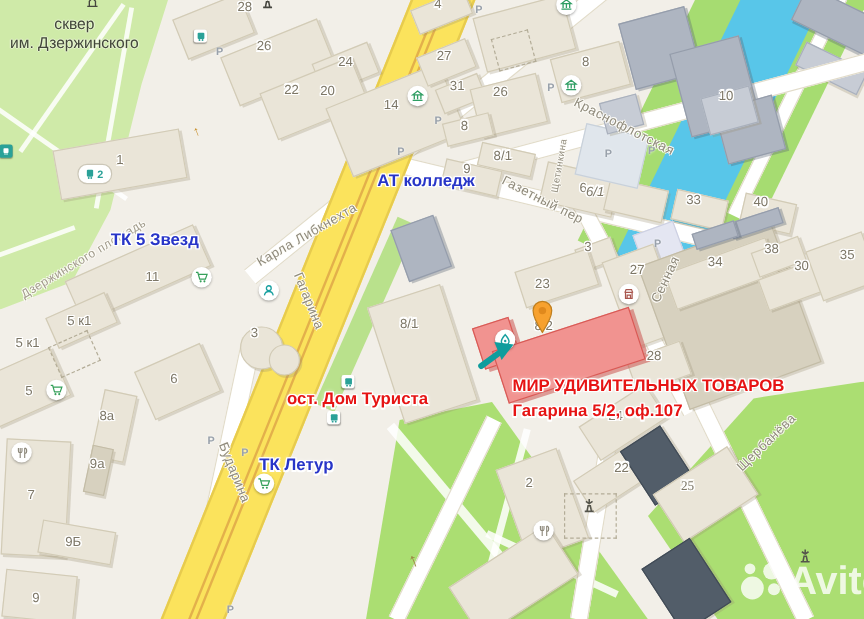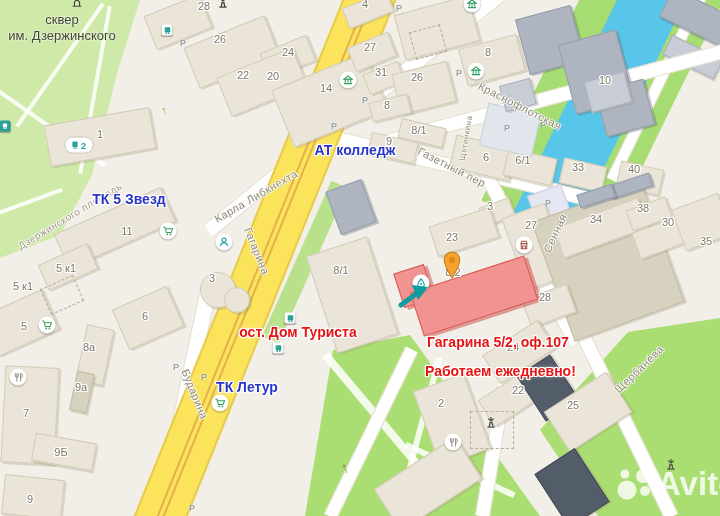--- a/index.html
+++ b/index.html
@@ -165,48 +165,48 @@
   <span class="a num" style="left:370px;top:47px;transform:translate(-50%,-50%);">27</span>
   <span class="a num" style="left:381px;top:72px;transform:translate(-50%,-50%);">31</span>
   <span class="a num" style="left:417px;top:77px;transform:translate(-50%,-50%);">26</span>
   <span class="a num" style="left:387px;top:105px;transform:translate(-50%,-50%);">8</span>
   <span class="a num" style="left:419px;top:130px;transform:translate(-50%,-50%);">8/1</span>
   <span class="a num" style="left:389px;top:141px;transform:translate(-50%,-50%);">9</span>
   <span class="a num" style="left:365px;top:4px;transform:translate(-50%,-50%);">4</span>
   <span class="a num" style="left:488px;top:52px;transform:translate(-50%,-50%);">8</span>
   <span class="a num" style="left:605px;top:80px;transform:translate(-50%,-50%);">10</span>
   <span class="a num" style="left:486px;top:157px;transform:translate(-50%,-50%);">6</span>
-  <span class="a num" style="left:523px;top:160px;transform:translate(-50%,-50%);">6/1</span>
+  <span class="a num" style="left:496px;top:160px;transform:translate(-50%,-50%);font-style:italic;">6/1</span>
   <span class="a num" style="left:578px;top:167px;transform:translate(-50%,-50%);">33</span>
   <span class="a num" style="left:634px;top:169px;transform:translate(-50%,-50%);">40</span>
   <span class="a num" style="left:100px;top:134px;transform:translate(-50%,-50%);">1</span>
   <span class="a num" style="left:127px;top:231px;transform:translate(-50%,-50%);">11</span>
   <span class="a num" style="left:66px;top:268px;transform:translate(-50%,-50%);">5 к1</span>
   <span class="a num" style="left:23px;top:286px;transform:translate(-50%,-50%);">5 к1</span>
   <span class="a num" style="left:24px;top:326px;transform:translate(-50%,-50%);">5</span>
   <span class="a num" style="left:145px;top:316px;transform:translate(-50%,-50%);">6</span>
   <span class="a num" style="left:212px;top:278px;transform:translate(-50%,-50%);">3</span>
   <span class="a num" style="left:26px;top:413px;transform:translate(-50%,-50%);">7</span>
   <span class="a num" style="left:89px;top:347px;transform:translate(-50%,-50%);">8а</span>
   <span class="a num" style="left:81px;top:387px;transform:translate(-50%,-50%);">9а</span>
   <span class="a num" style="left:61px;top:452px;transform:translate(-50%,-50%);">9Б</span>
   <span class="a num" style="left:30px;top:499px;transform:translate(-50%,-50%);">9</span>
   <span class="a num" style="left:490px;top:206px;transform:translate(-50%,-50%);">3</span>
   <span class="a num" style="left:531px;top:225px;transform:translate(-50%,-50%);">27</span>
   <span class="a num" style="left:596px;top:219px;transform:translate(-50%,-50%);">34</span>
   <span class="a num" style="left:643px;top:208px;transform:translate(-50%,-50%);">38</span>
   <span class="a num" style="left:668px;top:222px;transform:translate(-50%,-50%);">30</span>
-  <span class="a num" style="left:706px;top:213px;transform:translate(-50%,-50%);margin-top:28px;">35</span>
+  <span class="a num" style="left:706px;top:213px;transform:translate(-50%,-50%);">35</span>
   <span class="a num" style="left:545px;top:297px;transform:translate(-50%,-50%);">28</span>
   <span class="a num" style="left:452px;top:237px;transform:translate(-50%,-50%);">23</span>
   <span class="a num" style="left:453px;top:272px;z-index:46;transform:translate(-50%,-50%);">8/2</span>
   <span class="a num" style="left:341px;top:270px;transform:translate(-50%,-50%);">8/1</span>
   <span class="a num" style="left:513px;top:347px;transform:translate(-50%,-50%);">24</span>
   <span class="a num" style="left:518px;top:390px;transform:translate(-50%,-50%);">22</span>
-  <span class="a num" style="left:573px;top:405px;transform:translate(-50%,-50%);">25</span>
+  <span class="a num" style="left:573px;top:405px;transform:translate(-50%,-50%);font-family:Liberation Serif, serif;">25</span>
   <span class="a num" style="left:441px;top:403px;transform:translate(-50%,-50%);">2</span>
 
   <span class="a pk" style="left:183px;top:43px;transform:translate(-50%,-50%);">P</span>
   <span class="a pk" style="left:399px;top:8px;transform:translate(-50%,-50%);">P</span>
   <span class="a pk" style="left:365px;top:100px;transform:translate(-50%,-50%);">P</span>
   <span class="a pk" style="left:334px;top:126px;transform:translate(-50%,-50%);">P</span>
   <span class="a pk" style="left:459px;top:73px;transform:translate(-50%,-50%);">P</span>
   <span class="a pk" style="left:507px;top:128px;transform:translate(-50%,-50%);">P</span>
   <span class="a pk" style="left:543px;top:125px;transform:translate(-50%,-50%);">P</span>
   <span class="a pk" style="left:548px;top:203px;transform:translate(-50%,-50%);">P</span>
@@ -340,22 +340,22 @@
   <div class="a" style="left:398px;top:284px;z-index:55;">
     <svg width="32" height="24" viewBox="0 0 32 24">
         <path d="M3 21 L18 10" stroke="#0f9d9d" stroke-width="5" fill="none" stroke-linecap="round"></path>
         <path d="M14 1 L30 3 L20 16 z" fill="#0f9d9d"></path>
       </svg></div>
 
   <div class="a ann blue" style="left:129px;top:199px;transform:translate(-50%,-50%);">ТК 5 Звезд</div>
   <div class="a ann blue" style="left:355px;top:150px;transform:translate(-50%,-50%);">АТ колледж</div>
   <div class="a ann blue" style="left:247px;top:387px;transform:translate(-50%,-50%);">ТК Летур</div>
   <div class="a ann redtxt" style="left:298px;top:332px;transform:translate(-50%,-50%);">ост. Дом Туриста</div>
+  <div class="a ann redtxt" style="left:427px;top:313px;">МИР УДИВИТЕЛЬНЫХ ТОВАРОВ</div>
   <div class="a ann redtxt" style="left:427px;top:334px;">Гагарина 5/2, оф.107</div>
-  <div class="a ann redtxt" style="left:425px;top:363px;">Работаем ежедневно!</div>
 
   <div class="a wm" style="left:617px;top:465px;">
     <svg width="36" height="38" viewBox="0 0 36 38">
       <circle cx="10" cy="25" r="9.5" fill="#fff"></circle>
       <circle cx="26" cy="11" r="7" fill="#fff"></circle>
       <circle cx="8" cy="9" r="4.5" fill="#fff"></circle>
       <circle cx="28" cy="26" r="5" fill="#fff"></circle>
     </svg>
     <span class="wm-text">Avito</span>
   </div>

